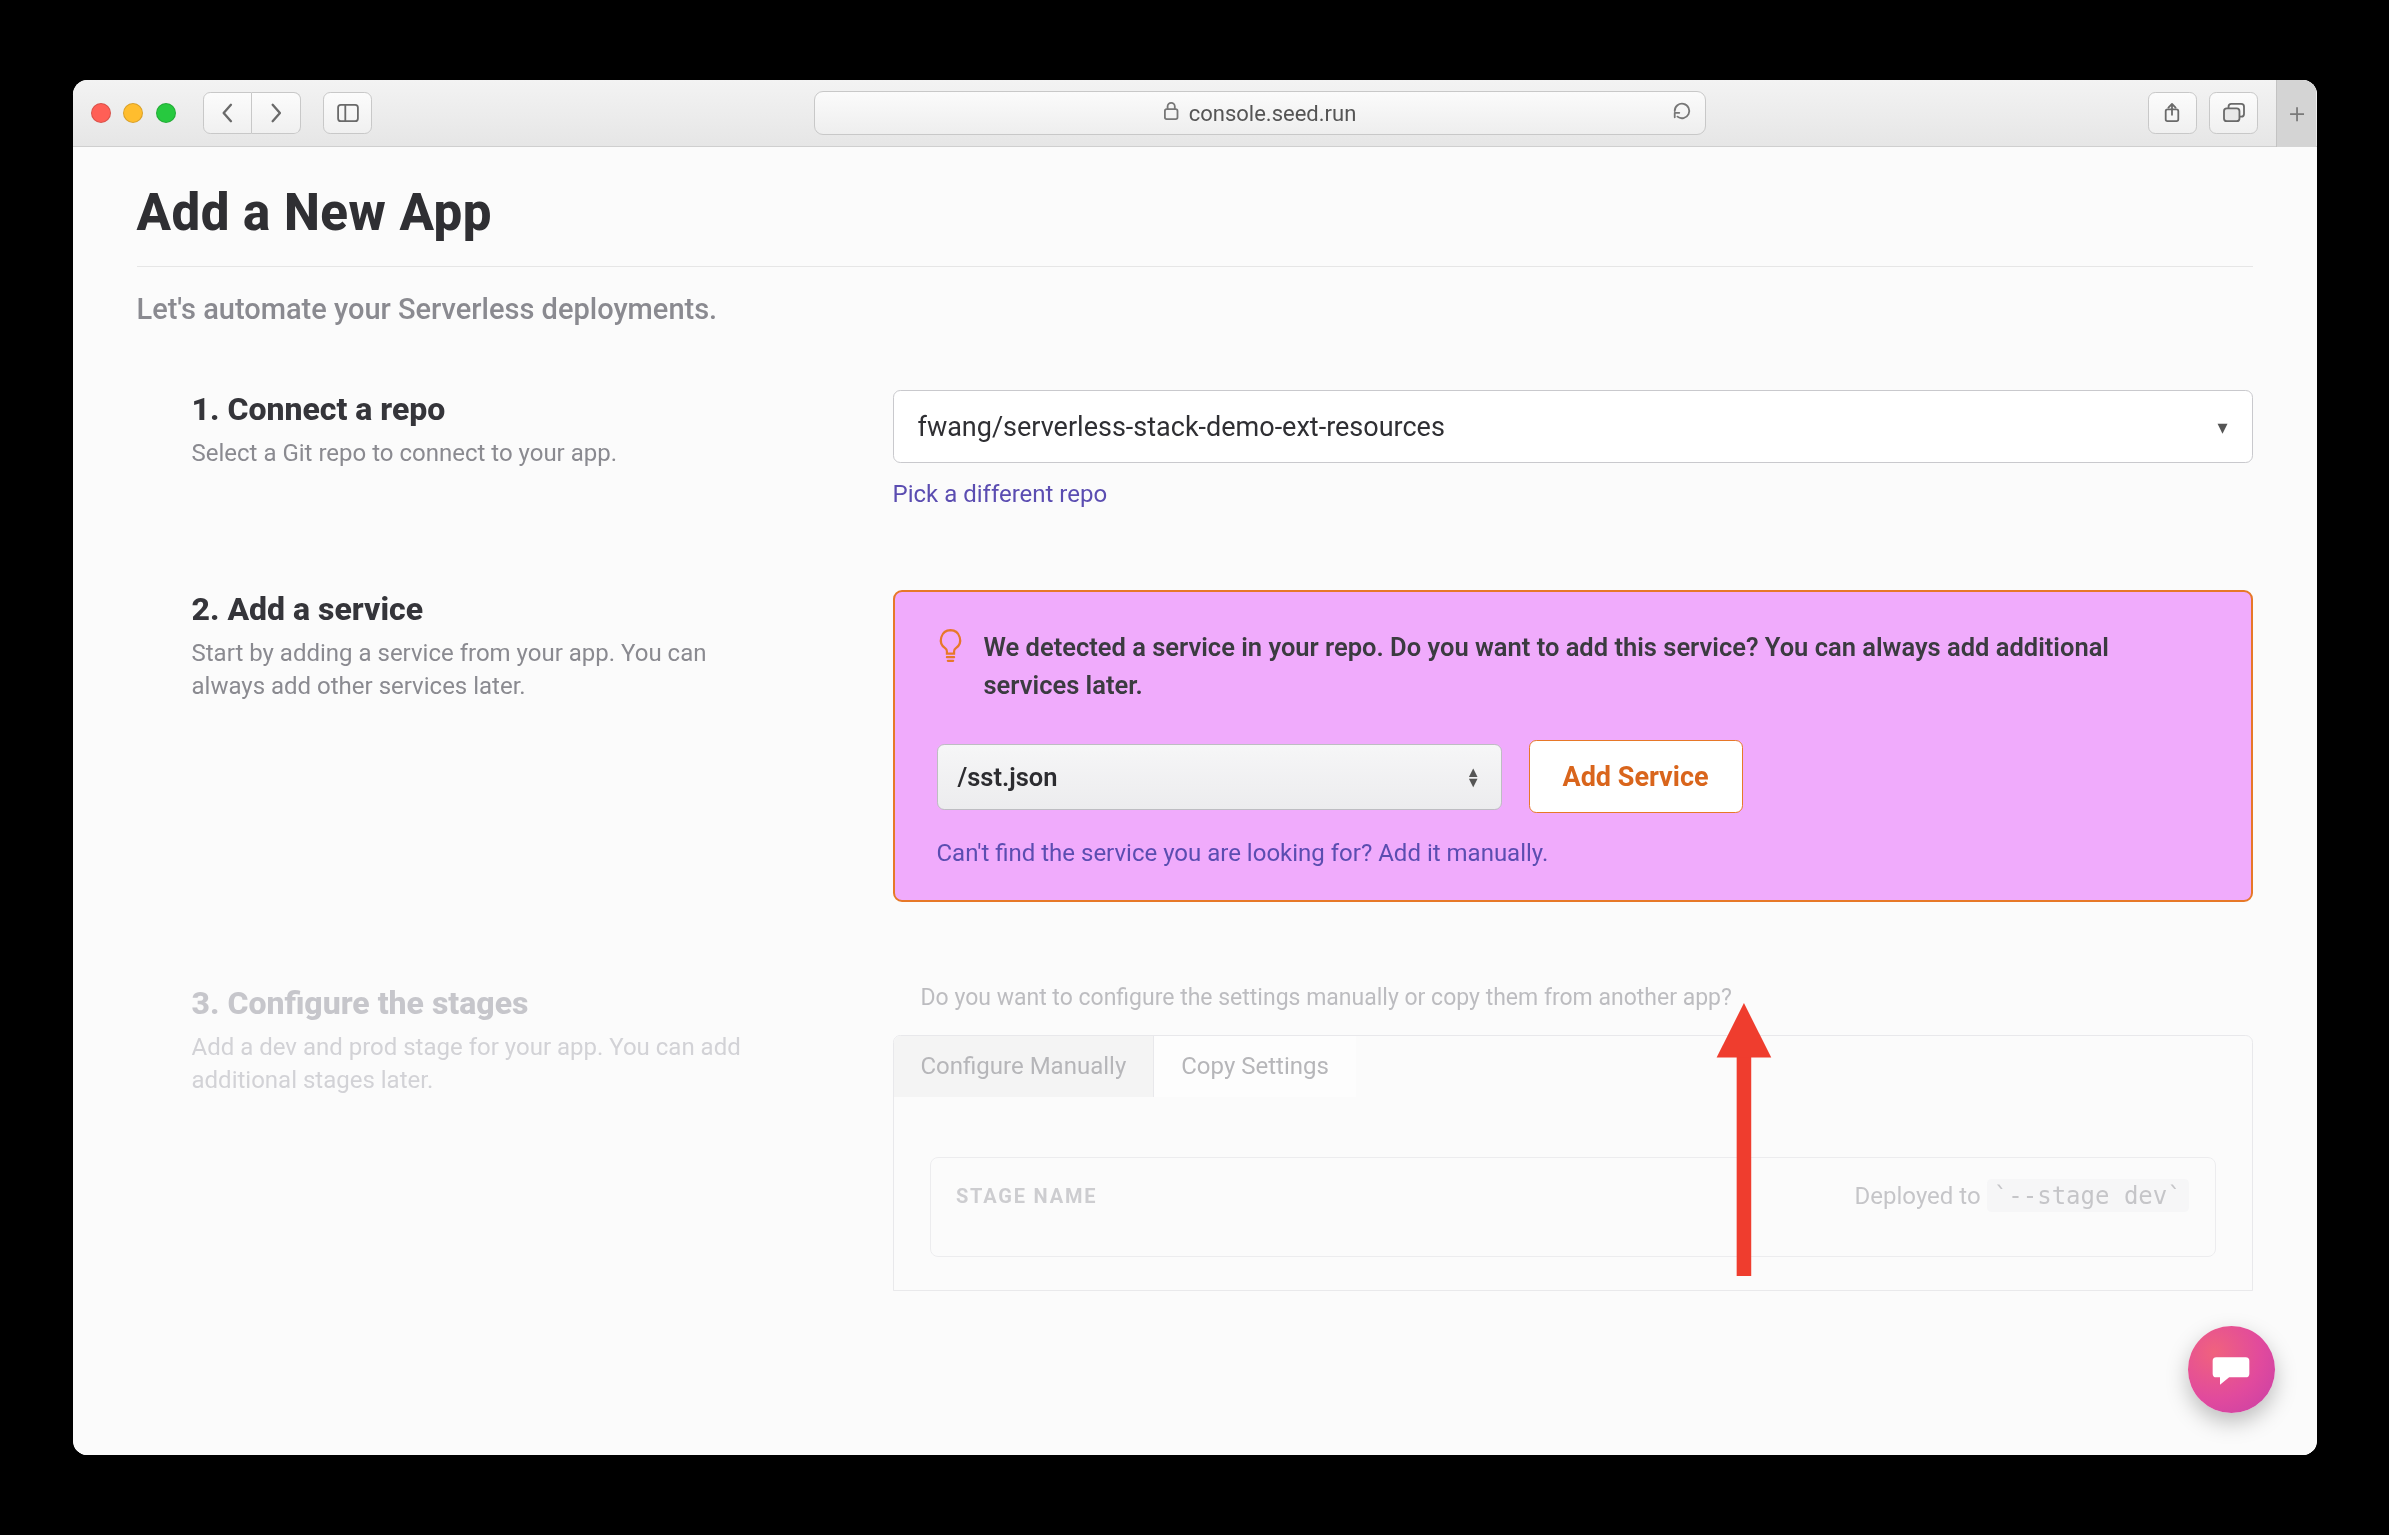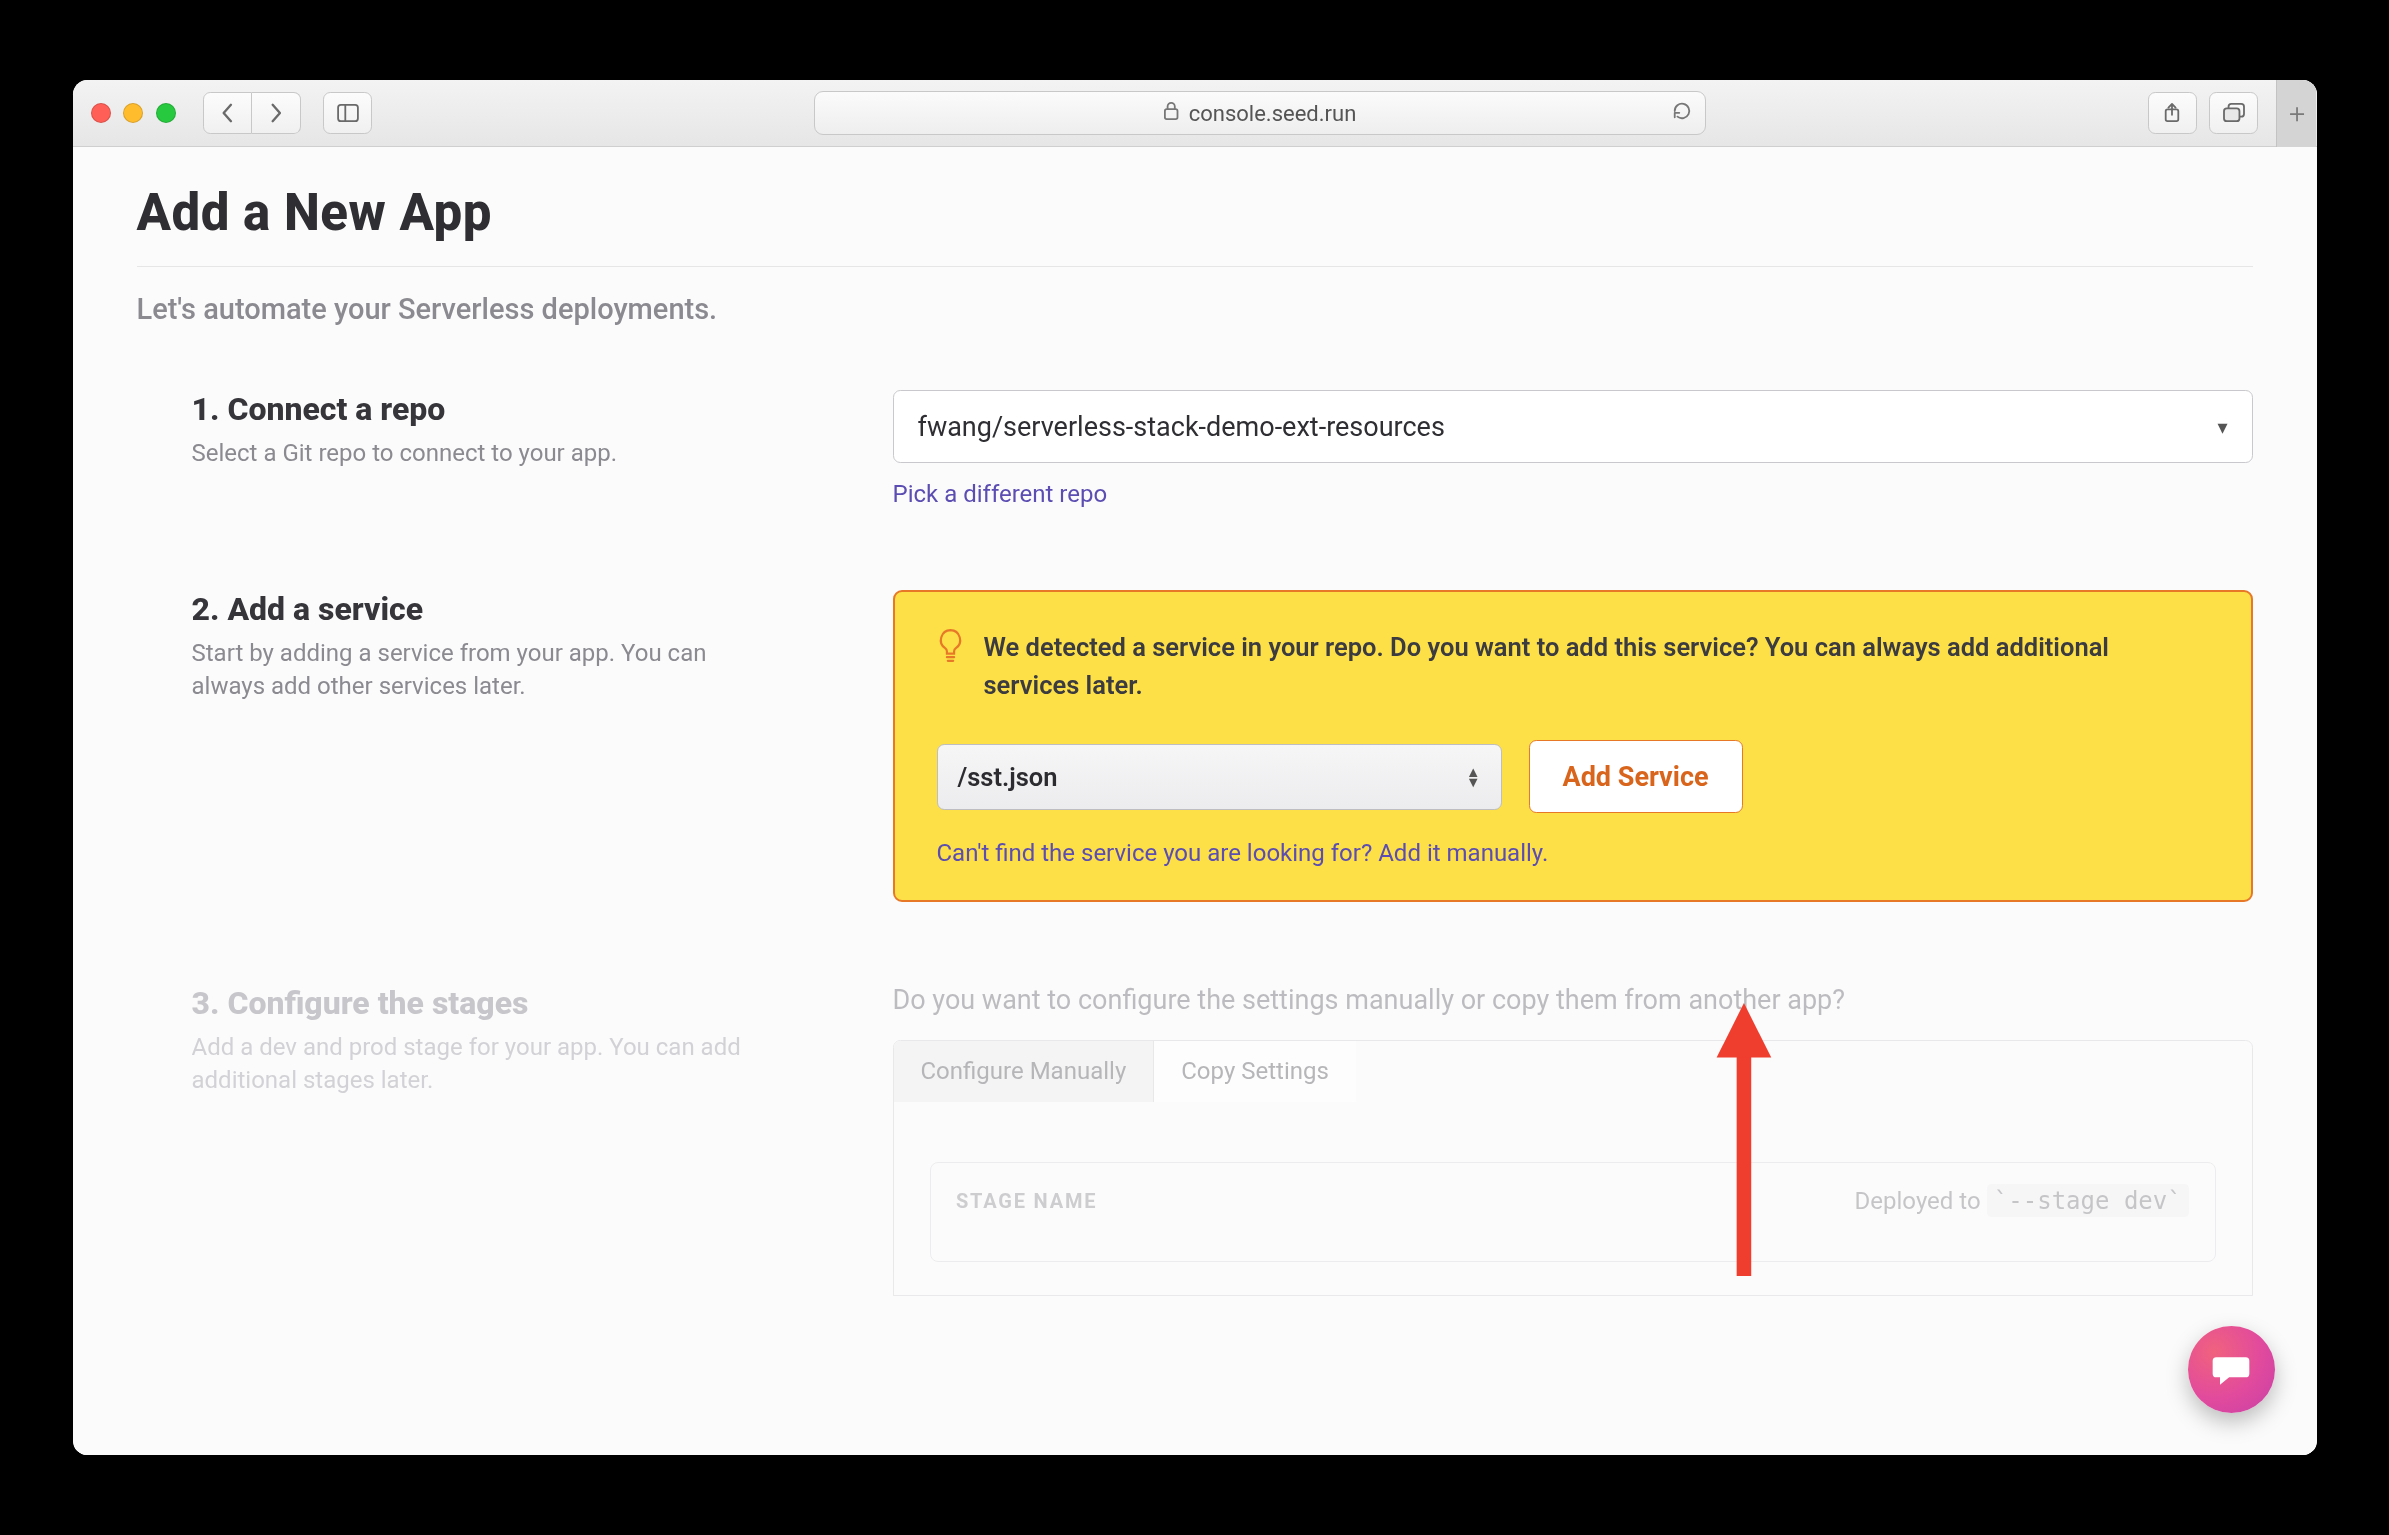--- a/index.html
+++ b/index.html
@@ -100,42 +100,42 @@
   .combo{
     height:73px; border:0.9px solid #c9c9cd; border-radius:7.3px; background:#fff;
     display:flex; align-items:center; padding:0 24px; justify-content:space-between;
     color:#2f2f33; font-size:27px;
   }
   .combo .caret{font-size:20px;color:#555;}
   .link{color:#5b4db1; font-size:24px; margin-top:16.4px; display:inline-block;}
   
   .panel{
     border:2.7px solid #e77828; border-radius:9px; padding:36px 42px 33px;
-    background:#fde047;
+    background:#f0abfc;
   }
   .detect-row{display:flex; gap:20px; align-items:flex-start;}
   .bulb{color:#e77828;}
   .detect-text{font-size:25.5px; color:#3b3b40; line-height:1.5; font-weight:600;}
   .svc-row{display:flex; gap:27px; align-items:center; margin-top:36px;}
   .select{
     width:565px; height:66px;
     border:0.9px solid #bdbdc2; border-radius:7.3px;
     background:linear-gradient(#f6f6f7,#ececee);
     display:flex; align-items:center; padding:0 20px; justify-content:space-between;
     font-size:25.5px; color:#2c2c30; font-weight:600;
   }
   .updown{display:flex;flex-direction:column;line-height:.7;color:#555;font-size:14.6px;}
   .add-btn{
     height:73px; padding:0 33px; border:1.8px solid #e77828; border-radius:7.3px;
     background:#fff; color:#d9651c; font-size:27px; font-weight:700;
     display:flex; align-items:center;
   }
   .panel .hint{color:#5b4db1; font-size:24px; margin-top:25.5px;}
   
-  .cfg-q{font-size:27px; color:#8a8a90; margin-bottom:24px;}
+  .cfg-q{font-size:23px; color:#8a8a90; margin-bottom:24px;margin-left:28px;}
   .tabbox{border:0.9px solid #dadade; border-radius:7.3px 7.3px 0 0; overflow:hidden;}
   .tabs{display:flex;}
   .tab{
     padding:16.4px 27px; font-size:24px; color:#7e7e84; border-right:0.9px solid #dadade;
     background:#fff;
   }
   .tab.active{background:#efeff0;}
   .tab:last-child{border-right:none;}
   .tabbody{padding:33px 36px;}
   .label-sm{font-size:20px;letter-spacing:1.8px;color:#a8a8ae;font-weight:700;}

